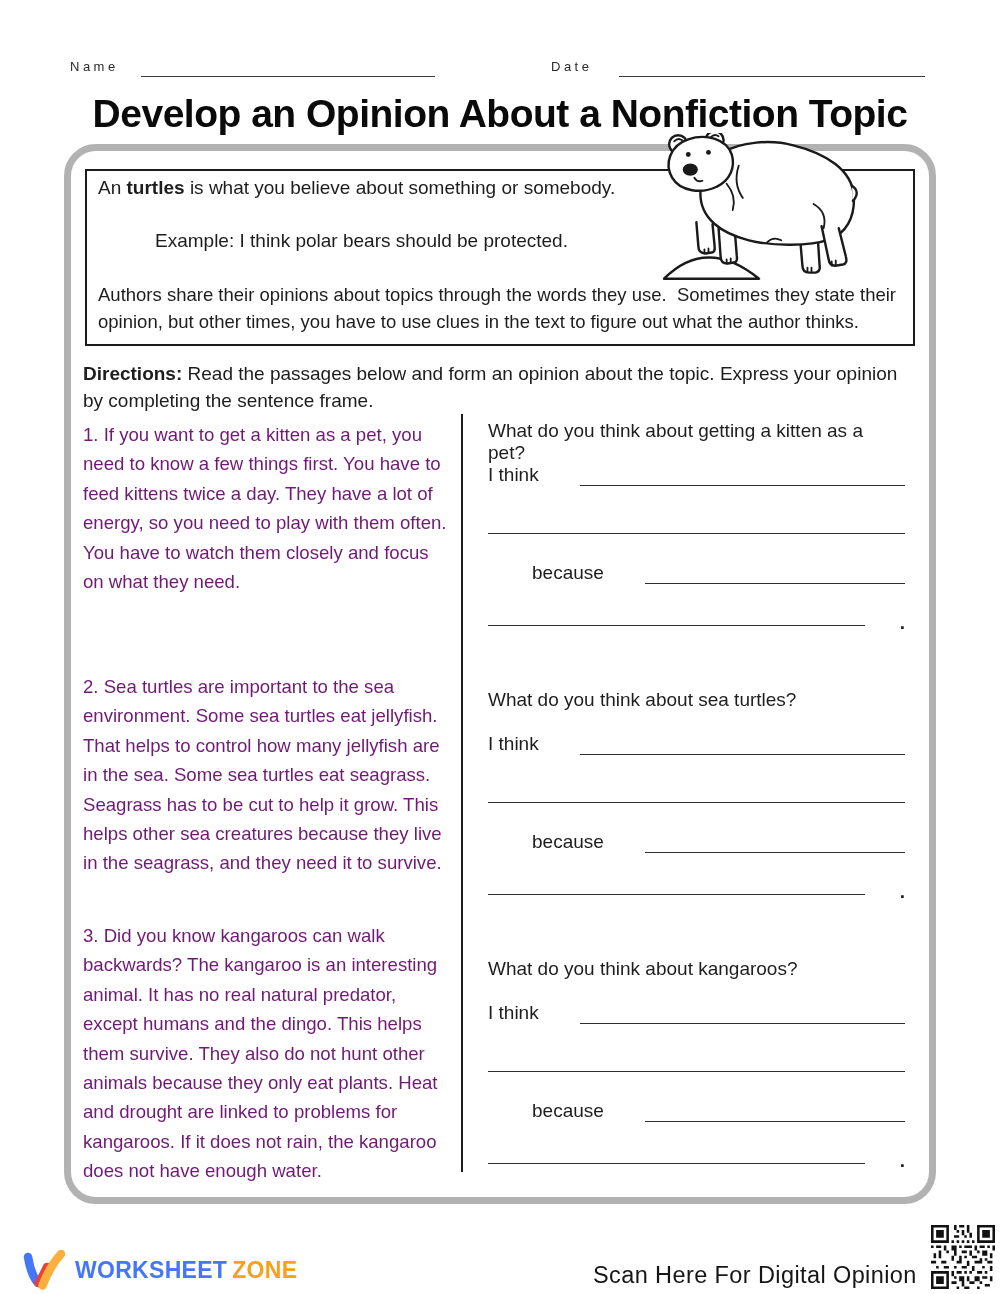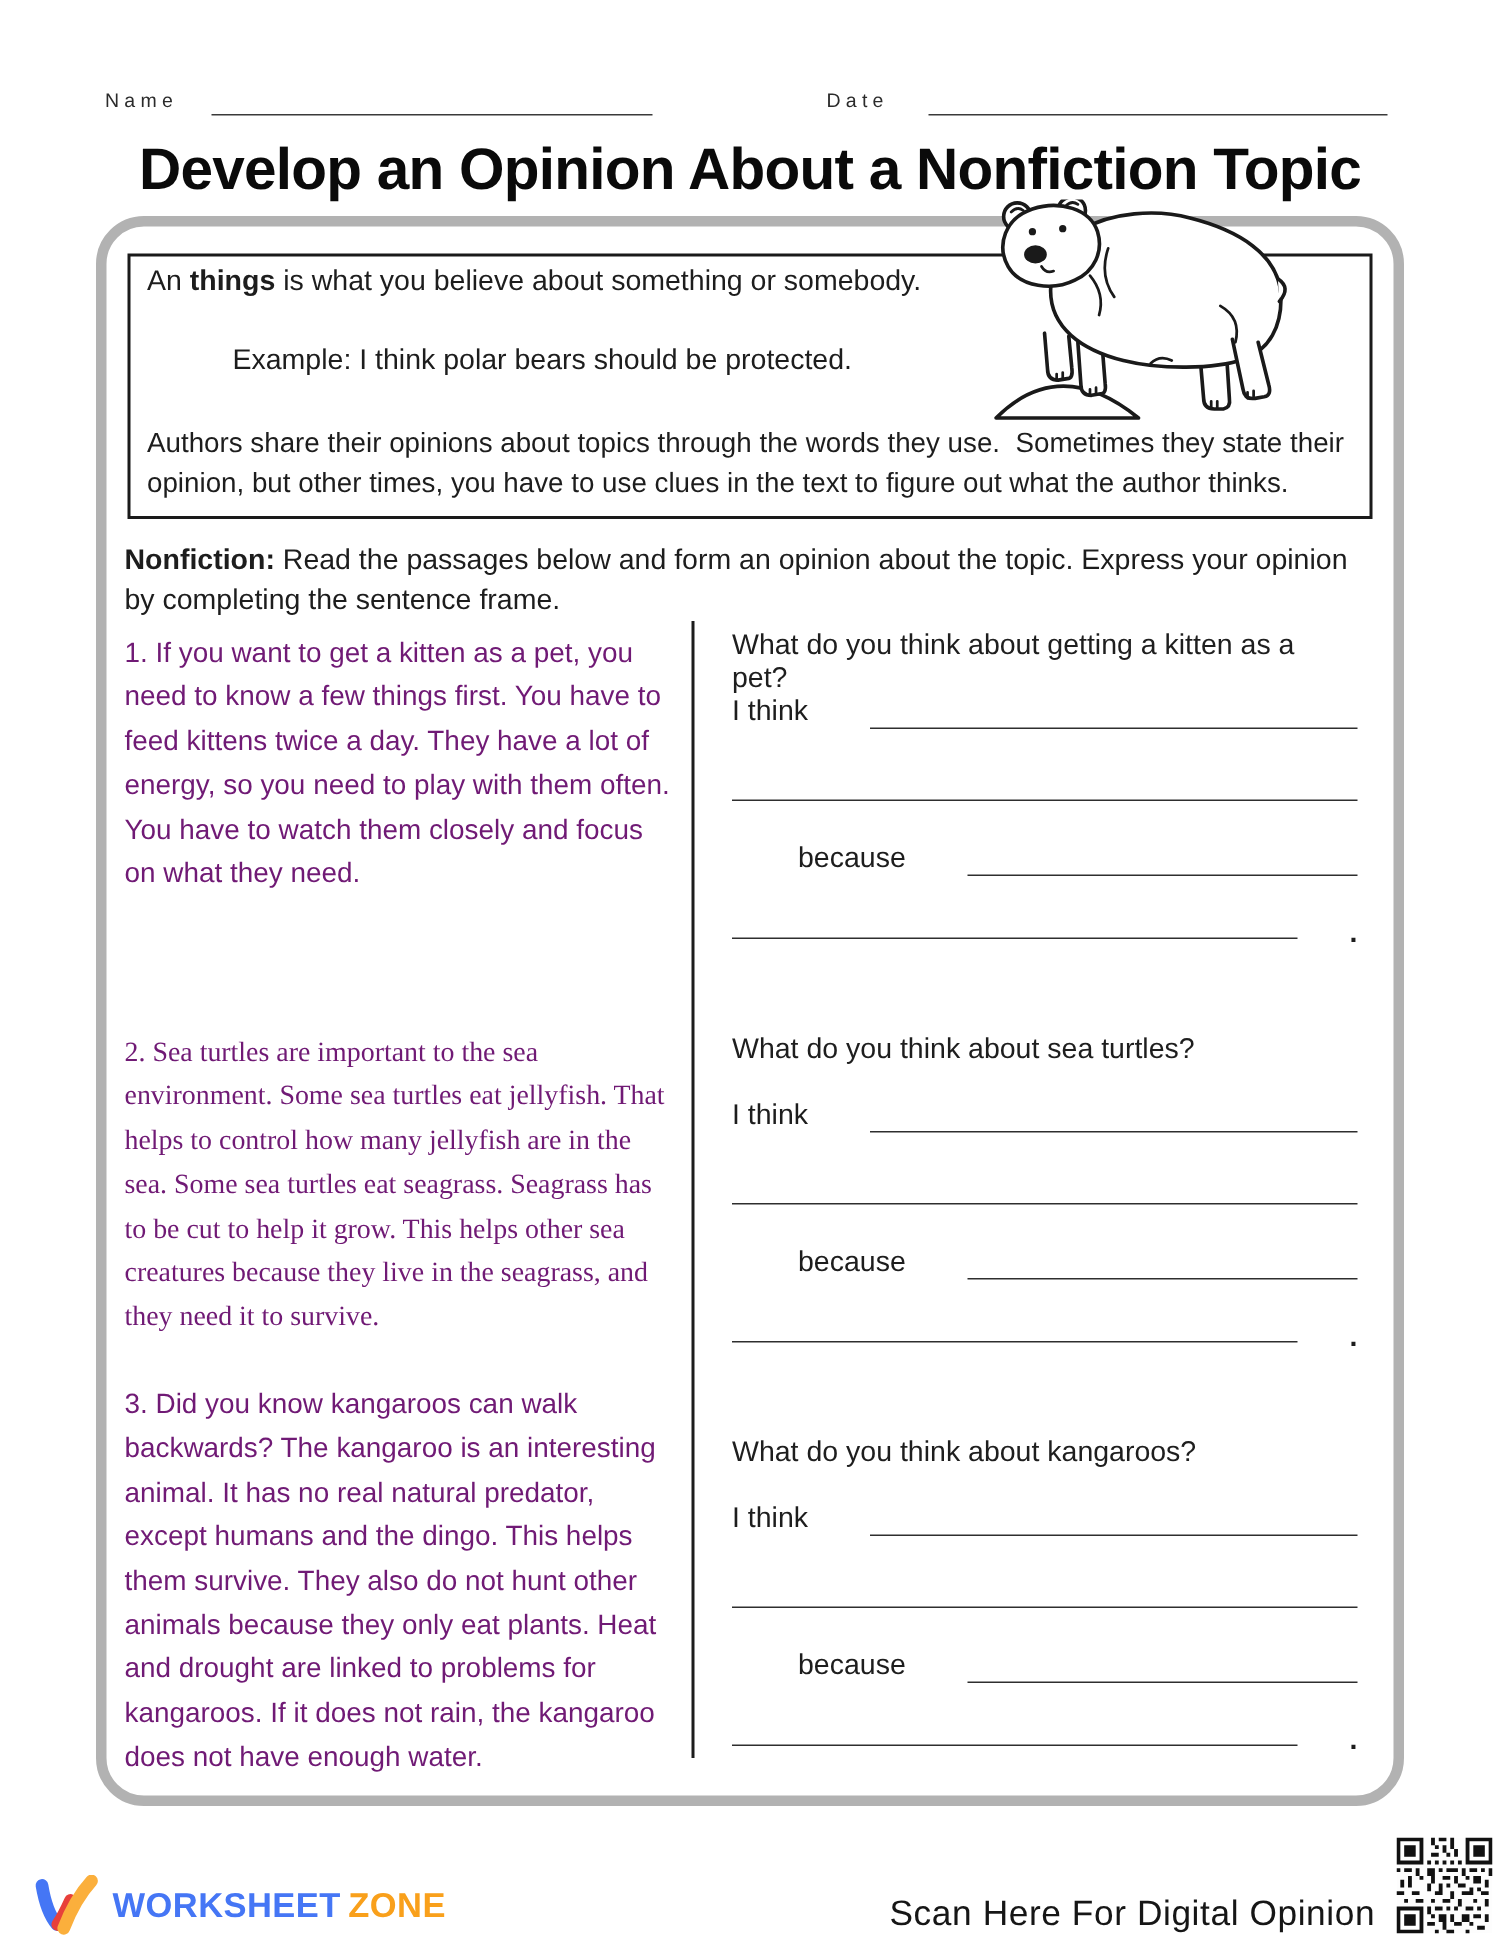--- a/index.html
+++ b/index.html
@@ -33,21 +33,21 @@
   .info-example { position:absolute; left:155px; top:230px; font-size:19px; z-index:3; }
   .info-note { position:absolute; left:98px; top:282px; width:808px; font-size:18.5px; line-height:26.5px; white-space:pre-wrap; z-index:3; }
   
   #bear { position:absolute; left:660px; top:133px; width:202px; height:152px; z-index:5; }
   
   #directions { position:absolute; left:83px; top:361px; width:838px; font-size:19px; line-height:26.5px; z-index:2; }
   
   #col-divider { position:absolute; left:461px; top:414px; width:2px; height:758px; background:#1c1c1c; z-index:2; }
   .passage { position:absolute; left:83px; width:370px; font-size:18.6px; line-height:29.4px; color:#701a75; z-index:2; }
   #passage-1 { top:420px; }
-  #passage-2 { top:687px;font-family:Liberation Serif, serif; }
+  #passage-2 { top:672px; }
   #passage-3 { top:921px; }
   .frame { position:absolute; left:488px; width:417px; height:250px; z-index:2; }
   #frame-1 { top:420px; }
   #frame-2 { top:689px; }
   #frame-3 { top:958px; }
   .frame .q { position:absolute; top:0; left:0; font-size:19px; color:#1e1e1e; }
   .frame .row { position:absolute; left:0; right:0; display:flex; align-items:flex-end;gap:32px; }
   .frame .r1 { top:40px; height:26px; }
   .frame .r2 { top:108px; height:6px; }
   .frame .r3 { top:138px; height:26px;margin-left:44px; }
@@ -71,21 +71,21 @@
   <span id="name-label" class="hdr-label">Name</span>
   <span id="name-line" class="hdr-line"></span>
   <span id="date-label" class="hdr-label">Date</span>
   <span id="date-line" class="hdr-line"></span>
 
   <h1 id="page-title">Develop an Opinion About a Nonfiction Topic</h1>
 
   <div id="main-box"></div>
 
   <div id="info-box"></div>
-  <div class="info-def"><span>An </span><b>things</b><span> is what you believe about something or somebody.</span></div>
+  <div class="info-def"><span>An </span><b>turtles</b><span> is what you believe about something or somebody.</span></div>
   <div class="info-example">Example: I think polar bears should be protected.</div>
   <div class="info-note">Authors share their opinions about topics through the words they use.  Sometimes they state their opinion, but other times, you have to use clues in the text to figure out what the author thinks.</div>
 
   <svg id="bear" viewBox="0 0 200 150" xmlns="http://www.w3.org/2000/svg" aria-hidden="true">
     <g fill="#ffffff" stroke="#1a1a1a" stroke-width="2.4" stroke-linecap="round" stroke-linejoin="round">
       <path d="M4 144 Q46 102 98 144 Z"></path>
       <path d="M138 96 L141 131 Q141 138 148 138 L154 138 Q159 137 158 131 L156 100"></path>
       <path d="M58 94 L60 122 Q60 129 67 129 L73 128 Q77 128 76 121 L74 96"></path>
       <path d="M40 60 C40 40 48 28 60 20 C80 8 110 6 132 12 C164 20 190 36 192 62 C193 84 184 99 168 105 C148 112 112 112 88 106 C60 99 40 84 40 60 Z"></path>
       <path d="M160 92 L167 125 Q168 132 175 131 L181 130 Q186 129 184 122 L177 94"></path>
@@ -105,21 +105,21 @@
       <path d="M34 44 Q37 49 42 47"></path>
       <path d="M170 127 L170 131 M174 126 L174 130 M150 133 L150 137 M146 133 L146 137 M66 125 L66 129 M70 124 L70 128 M44 115 L44 119 M48 114 L48 118"></path>
     </g>
     <g fill="#1a1a1a" stroke="none">
       <ellipse cx="30" cy="36" rx="7.5" ry="6"></ellipse>
       <circle cx="28" cy="21" r="2.4"></circle>
       <circle cx="48" cy="19" r="2.4"></circle>
     </g>
   </svg>
 
-  <div id="directions"><b>Nonfiction:</b><span style="white-space:pre-wrap"> Read the passages below and form an opinion about the topic. Express your opinion by completing the sentence frame.</span></div>
+  <div id="directions"><b>Directions:</b><span style="white-space:pre-wrap"> Read the passages below and form an opinion about the topic. Express your opinion by completing the sentence frame.</span></div>
 
   <div id="col-divider"></div>
 
   <div id="passage-1" class="passage">1. If you want to get a kitten as a pet, you need to know a few things first. You have to feed kittens twice a day. They have a lot of energy, so you need to play with them often. You have to watch them closely and focus on what they need.</div>
   <div id="passage-2" class="passage">2. Sea turtles are important to the sea environment. Some sea turtles eat jellyfish. That helps to control how many jellyfish are in the sea. Some sea turtles eat seagrass. Seagrass has to be cut to help it grow. This helps other sea creatures because they live in the seagrass, and they need it to survive.</div>
   <div id="passage-3" class="passage">3. Did you know kangaroos can walk backwards? The kangaroo is an interesting animal. It has no real natural predator, except humans and the dingo. This helps them survive. They also do not hunt other animals because they only eat plants. Heat and drought are linked to problems for kangaroos. If it does not rain, the kangaroo does not have enough water.</div>
 
   <div id="frame-1" class="frame">
     <div class="q">What do you think about getting a kitten as a pet?</div>
     <div class="row r1">

